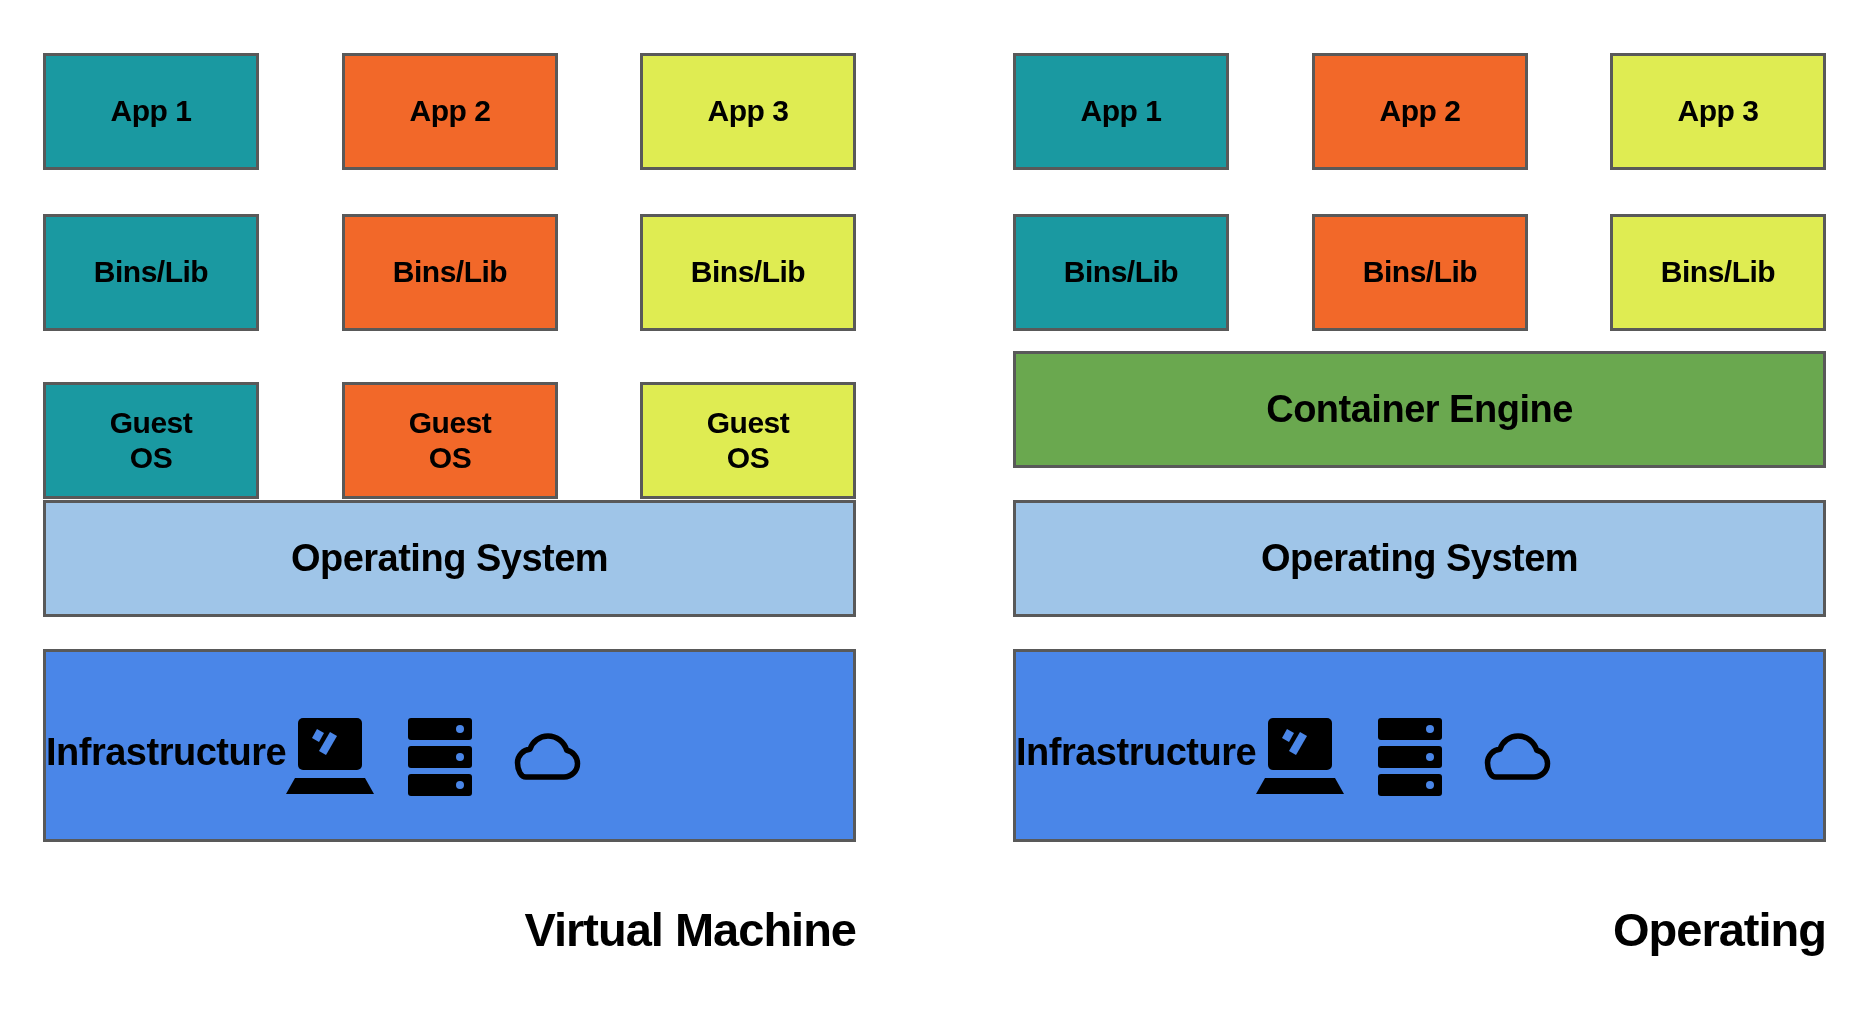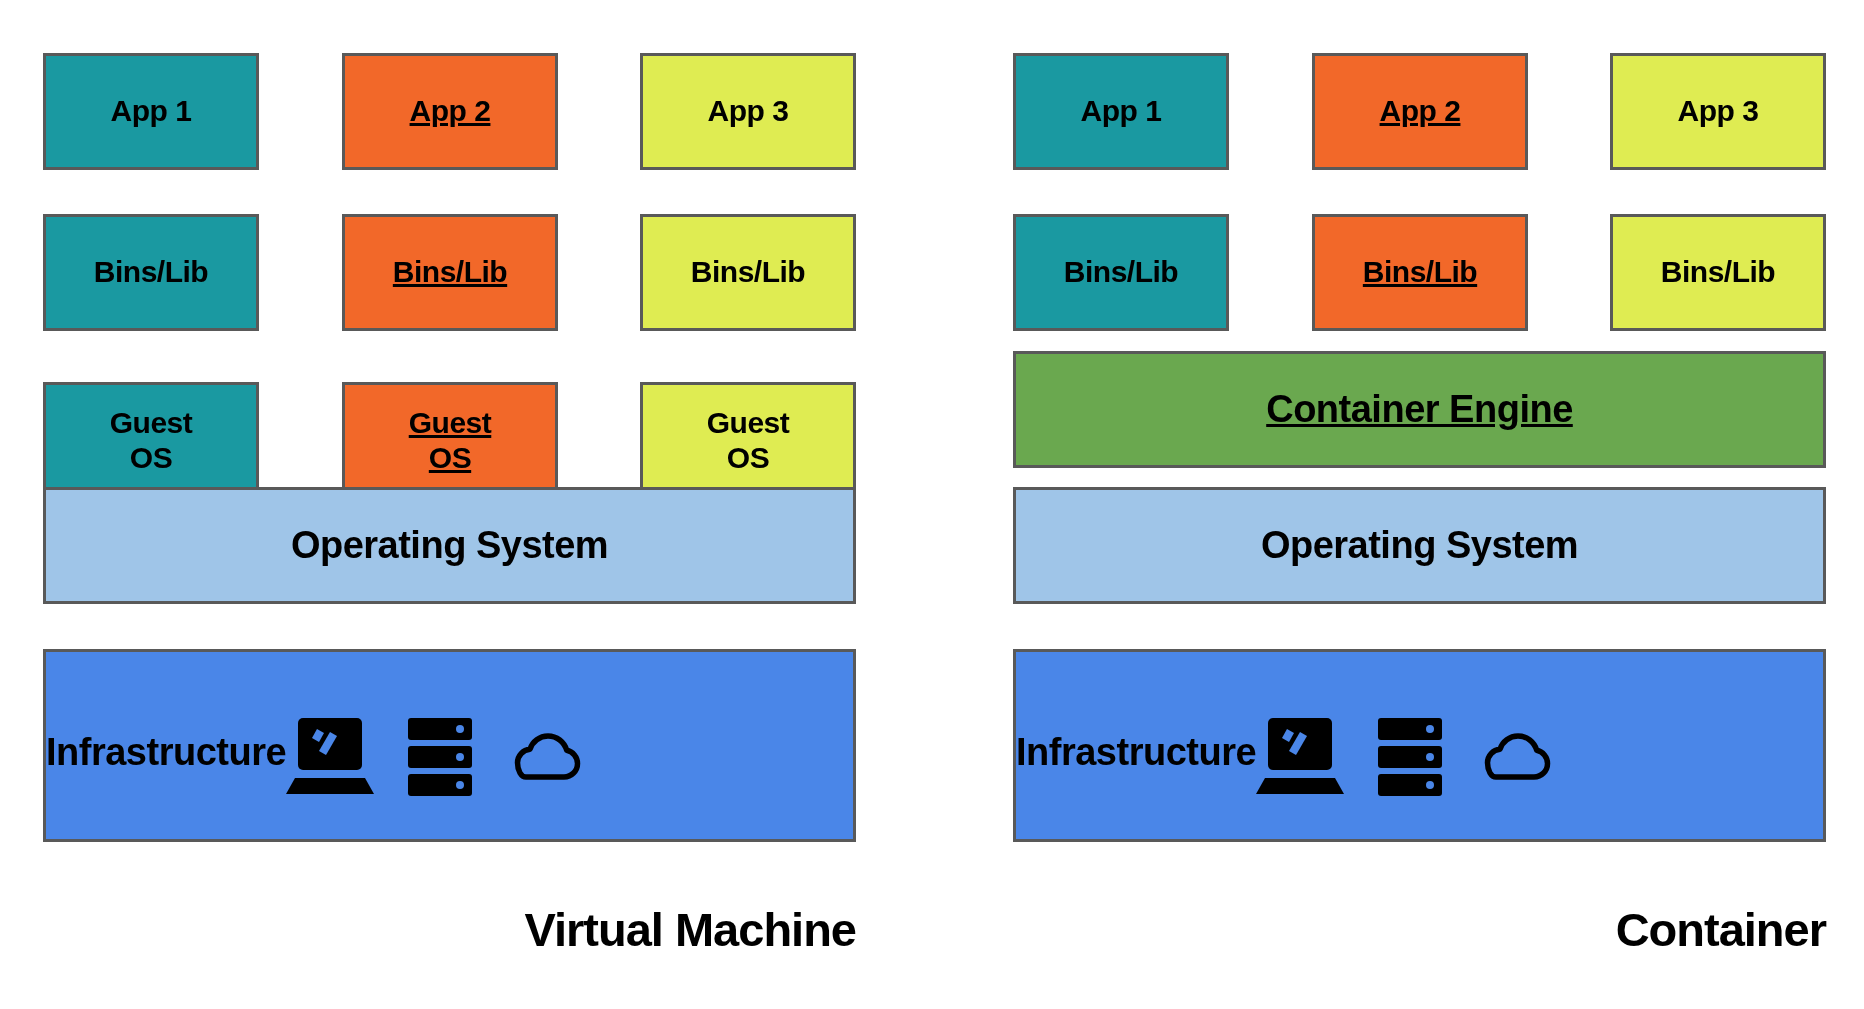--- a/index.html
+++ b/index.html
@@ -20,29 +20,29 @@
     position: absolute;
     box-sizing: border-box;
     border: 3px solid #595959;
     display: flex;
     align-items: center;
     justify-content: center;
     text-align: center;
   }
   .box { width: 216px; height: 117px; }
   .c0 { left: 0; }
-  .c1 { left: 299px; text-decoration: underline; }
+  .c1 { left: 299px; }
   .c2 { left: 597px; }
   .r-app   { top: 53px; justify-content: center; }
   .r-bins  { top: 214px; }
   .r-guest { top: 351px; margin-top: 31px; }
 
   .bar { left: 0; width: 813px; height: 117px; }
-  .bar.engine { top: 351px; text-decoration: underline; }
-  .bar.os     { top: 487px; justify-content: center; }
+  .bar.engine { top: 351px; }
+  .bar.os     { top: 500px; justify-content: center; }
   .bar.infra  {
     top: 649px;
     height: 193px;
     flex-direction: row;
     justify-content: flex-start;
     padding-top: 10px;
   }
 
   .box-label {
     font-size: 30px;
@@ -198,16 +198,16 @@
           <circle cx="52" cy="11" r="4" fill="#4A86E8"></circle>
           <circle cx="52" cy="39" r="4" fill="#4A86E8"></circle>
           <circle cx="52" cy="67" r="4" fill="#4A86E8"></circle>
         </svg>
         <svg width="80" height="58" viewBox="0 0 80 58">
           <path d="M20 49 h38 c7.5 0 13.5 -6 13.5 -13.5 c0 -6.5 -4.6 -12 -10.8 -13.2 C58.3 14 50.8 8 42 8 c-8.4 0 -15.6 5.5 -18 13.2 c-7 0.6 -12.5 6.4 -12.5 13.5 C11.5 42.5 15.2 49 20 49 Z" fill="none" stroke="#000" stroke-width="5.5" stroke-linejoin="round"></path>
         </svg>
       </div>
     </div>
 
-    <div class="panel-title">Container</div>
+    <div class="panel-title">Operating</div>
   </section>
 
 </div>
 
 </body></html>

